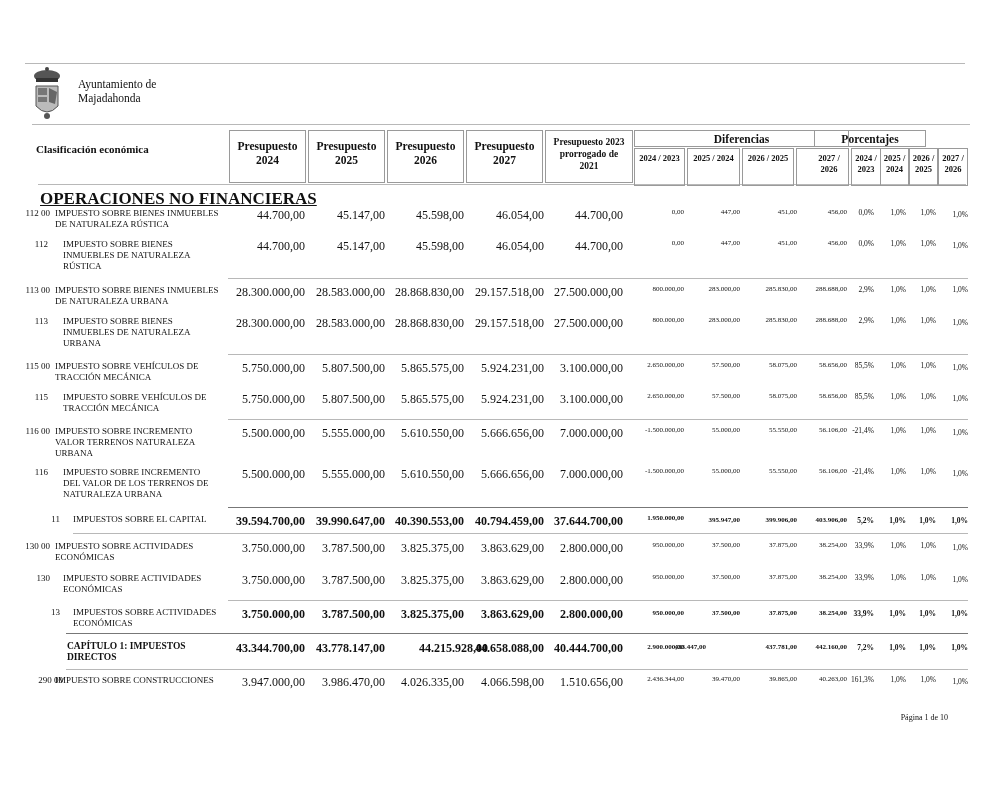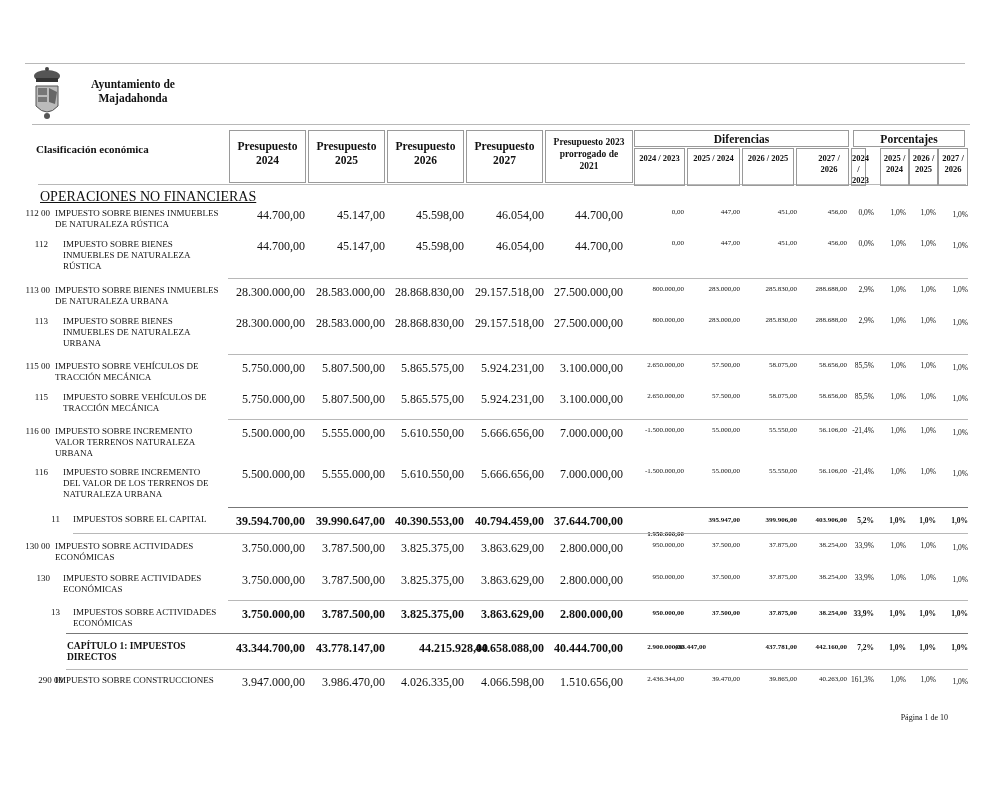--- a/index.html
+++ b/index.html
@@ -1,28 +1,28 @@
 <!DOCTYPE html>
 <html><head>
   <meta charset="utf-8">
   <style>
     html, body { margin: 0; padding: 0; background: #ffffff; }
     body { width: 1000px; height: 792px; position: relative; overflow: hidden;
            font-family: "Liberation Serif", "DejaVu Serif", serif; color: #111; }
     .abs { position: absolute; }
     .hr { position: absolute; height: 0; border-top: 1px solid #b8b8b8; }
     .logo { left: 30px; top: 66px; width: 34px; height: 56px; }
-    .org { left: 78px; top: 77px; width: 110px; text-align: center; font-weight: bold; font-size: 11.5px; line-height: 14px; }
+    .org { left: 78px; top: 77px; width: 110px; font-weight: normal; font-size: 11.5px; line-height: 14px; }
     .title { left: 300px; top: 76px; width: 430px; text-align: center; font-weight: bold; font-size: 13.5px; line-height: 16px; }
     .hdr-cell { position: absolute; border: 1px solid #9a9a9a; box-sizing: border-box; text-align: center;
                 font-weight: bold; font-size: 11.5px; line-height: 14px; padding-top: 8px; }
     .hdr-small { font-size: 9.5px; line-height: 12px; padding-top: 5px; }
     .hdr-tiny { font-size: 8.5px; line-height: 11px; padding-top: 4px; }
     .clasif { left: 36px; top: 143px; font-weight: bold; font-size: 11px; }
-    .section { left: 40px; top: 189px; font-weight: normal; font-size: 14px; text-decoration: underline; }
+    .section { left: 40px; top: 189px; font-weight: bold; font-size: 17px; text-decoration: underline; }
     .row { position: absolute; left: 0; width: 1000px; }
     .code { position: absolute; font-size: 9px; text-align: right; }
     .desc { position: absolute; font-size: 9px; line-height: 11px; text-transform: uppercase; }
     .num { position: absolute; text-align: right; font-size: 12px; }
     .dif { position: absolute; text-align: right; font-size: 7px; }
     .pct { position: absolute; text-align: right; font-size: 7.5px; }
     .bold .num, .bold .dif, .bold .pct, .bold .desc, .bold .code { font-weight: bold; }
     .chap .desc { font-weight: bold; font-size: 9.5px; }
     .footer { right: 52px; top: 713px; font-size: 8px; }
   </style>
@@ -78,22 +78,22 @@
   <div>prorrogado de</div>
   <div>2021</div>
 </div>
 
 <div class="hdr-cell" style="left:634px; top:130px; width:215px; height:17px; padding-top:1px;">Diferencias</div>
 <div class="hdr-cell hdr-tiny" style="left:634px; top:148px; width:51px; height:38px;">2024 / 2023</div>
 <div class="hdr-cell hdr-tiny" style="left:687px; top:148px; width:53px; height:38px;">2025 / 2024</div>
 <div class="hdr-cell hdr-tiny" style="left:742px; top:148px; width:52px; height:38px;">2026 / 2025</div>
 <div class="hdr-cell hdr-tiny" style="left:796px; top:148px; width:53px; height:38px;padding-left:13px;">2027 / 2026</div>
 
-<div class="hdr-cell" style="left:853px; top:130px; width:112px; height:17px; padding-top:1px;">Porcentajes</div>
-<div class="hdr-cell hdr-tiny" style="left:851px; top:148px; width:15px; height:38px;">
+<div class="hdr-cell" style="left:814px; top:130px; width:112px; height:17px; padding-top:1px;">Porcentajes</div>
+<div class="hdr-cell hdr-tiny" style="left:851px; top:148px; width:30px; height:38px;">
   <div>2024 /</div>
   <div>2023</div>
 </div>
 <div class="hdr-cell hdr-tiny" style="left:880px; top:148px; width:29px; height:38px;">
   <div>2025 /</div>
   <div>2024</div>
 </div>
 <div class="hdr-cell hdr-tiny" style="left:909px; top:148px; width:29px; height:38px;">
   <div>2026 /</div>
   <div>2025</div>
@@ -288,21 +288,21 @@
 <div class="row bold" style="top:514px;">
   <span class="code" style="left:0; width:60px; font-weight:normal;">11</span>
   <div class="desc" style="left:73px; width:160px; font-weight:normal;">
     <div>IMPUESTOS SOBRE EL CAPITAL</div>
   </div>
   <span class="num" style="left:228px; width:77px;">39.594.700,00</span>
   <span class="num" style="left:308px; width:77px;">39.990.647,00</span>
   <span class="num" style="left:387px; width:77px;">40.390.553,00</span>
   <span class="num" style="left:466px; width:78px;">40.794.459,00</span>
   <span class="num" style="left:545px; width:78px;">37.644.700,00</span>
-  <span class="dif" style="left:630px; width:54px; top:16px;">1.950.000,00</span>
+  <span class="dif" style="left:630px; width:54px; top:0;">1.950.000,00</span>
   <span class="dif" style="left:686px; width:54px; top:2px;">395.947,00</span>
   <span class="dif" style="left:742px; width:55px; top:2px;">399.906,00</span>
   <span class="dif" style="left:796px; width:51px; top:2px;">403.906,00</span>
   <span class="pct" style="left:848px; width:26px; top:2px;">5,2%</span>
   <span class="pct" style="left:878px; width:28px; top:2px;">1,0%</span>
   <span class="pct" style="left:907px; width:29px; top:2px;">1,0%</span>
   <span class="pct" style="left:938px; width:30px; top:2px;">1,0%</span>
 </div>
 
 <div class="hr" style="left:73px; top:533px; width:895px;"></div>

